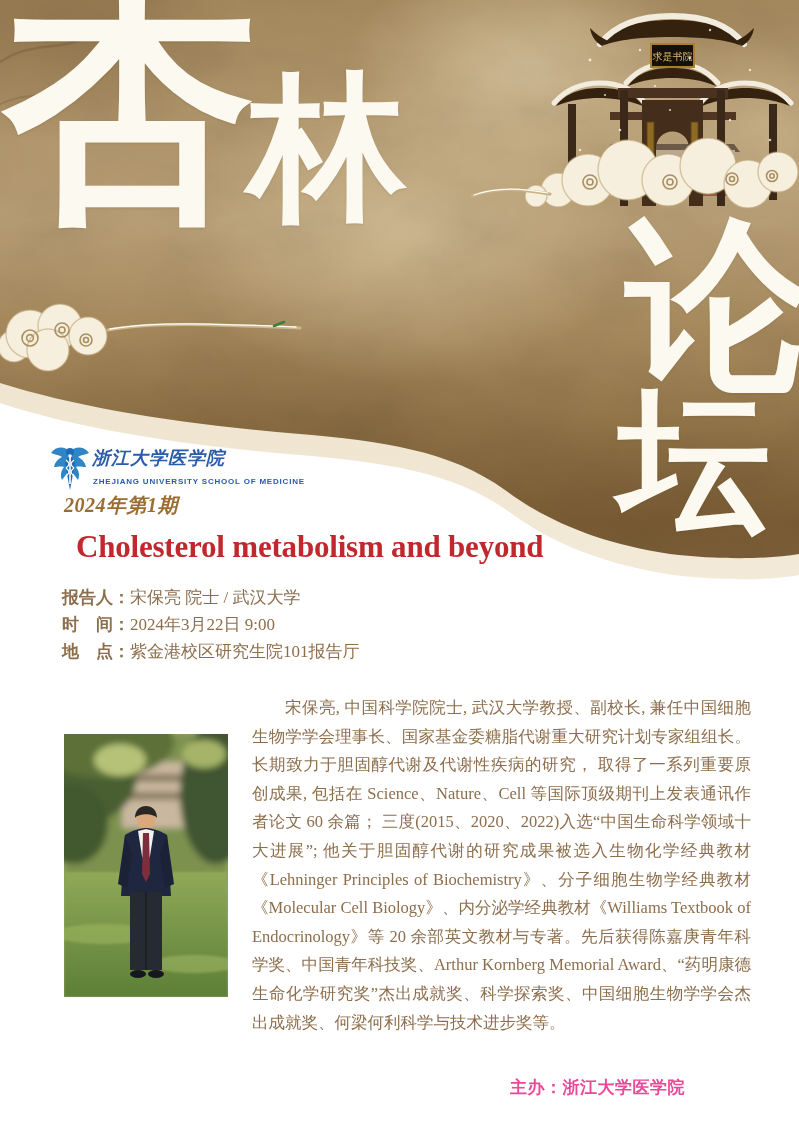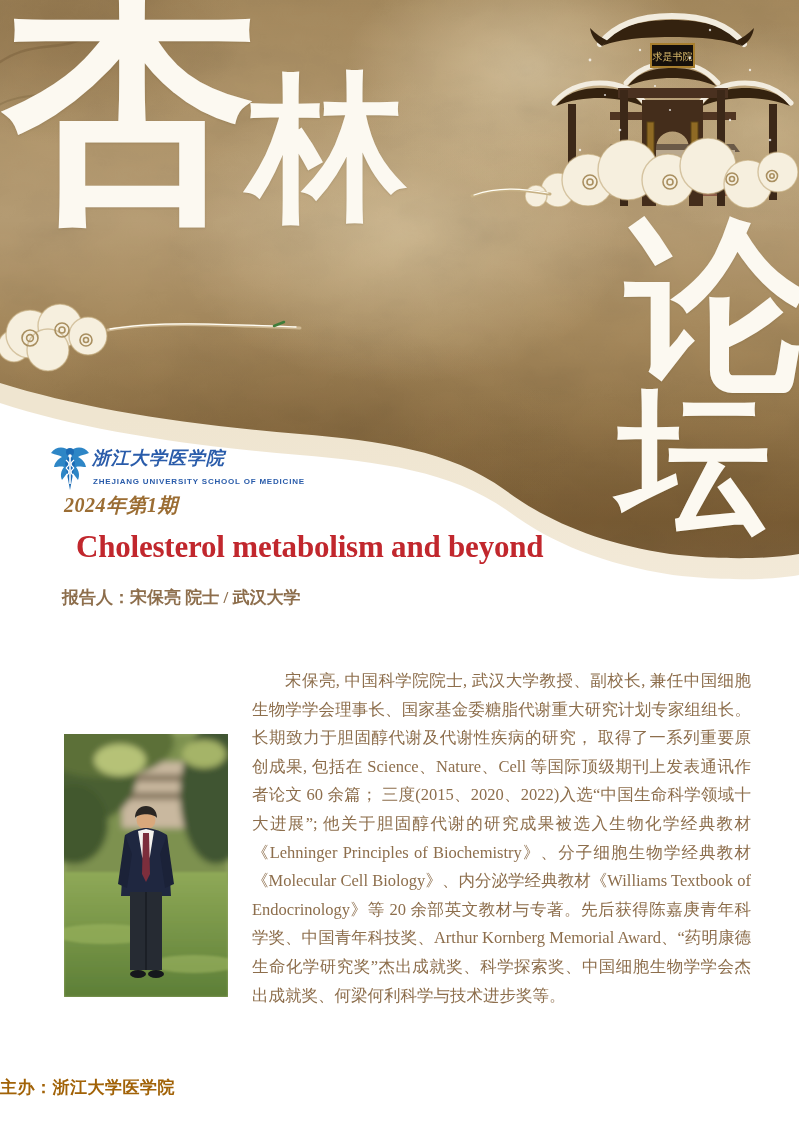--- a/index.html
+++ b/index.html
@@ -55,30 +55,30 @@
     position:absolute;left:64px;top:492px;font-size:20px;font-weight:bold;font-style:italic;
     color:#9b6d33;letter-spacing:.5px;
   }
   .lecture-title{
     position:absolute;left:56px;top:529px;font-size:31px;font-weight:bold;color:#c1272d;
     letter-spacing:-.2px;white-space:nowrap;margin-left:20px;
   }
   .details{position:absolute;left:62px;top:585px;font-size:17px;color:#8d6e4c;}
   .details .row{line-height:26.8px;white-space:nowrap;}
   .details .lbl{font-weight:bold;text-align:center;}
-  .details .val{font-weight:bold;}
+  .details .val{font-weight:normal;}
   .photo{position:absolute;left:64px;top:734px;}
   .bio{
-    position:absolute;left:252px;top:667px;width:499px;
+    position:absolute;left:252px;top:694px;width:499px;
     font-size:16.5px;line-height:28.6px;color:#8d6e4c;text-align:justify;
     text-indent:33px;
   }
   .footer{
-    position:absolute;left:0;top:1076px;width:685px;text-align:left;
-    font-size:17px;font-weight:bold;color:#a16207;letter-spacing:.5px;
+    position:absolute;left:0;top:1076px;width:685px;text-align:right;
+    font-size:17px;font-weight:bold;color:#ec4899;letter-spacing:.5px;
   }
 </style>
 </head>
 <body>
 
 <div class="poster">
 
   <div class="banner-cream"></div>
 
   <div class="banner-main">
@@ -208,20 +208,22 @@
     <circle cx="21" cy="12" r="1.8" fill="#ffffff"></circle>
   </svg>
   <div class="logo-cn">浙江大学医学院</div>
   <div class="logo-en">ZHEJIANG UNIVERSITY SCHOOL OF MEDICINE</div>
 
   <div class="issue">2024年第1期</div>
   <div class="lecture-title">Cholesterol metabolism and beyond</div>
 
   <div class="details">
     <div class="row"><span class="lbl">报告人：</span><span class="val">宋保亮 院士 / 武汉大学</span></div>
+    <div class="row"><span class="lbl">时　间：</span><span class="val">2024年3月22日 9:00</span></div>
+    <div class="row"><span class="lbl">地　点：</span><span class="val">紫金港校区研究生院101报告厅</span></div>
   </div>
 
   <svg class="photo" width="164" height="263" viewBox="0 0 164 263">
     <defs>
       <filter id="blur3">
           <feGaussianBlur stdDeviation="3"></feGaussianBlur>
         </filter>
       <filter id="blur1">
           <feGaussianBlur stdDeviation="1.2"></feGaussianBlur>
         </filter>

